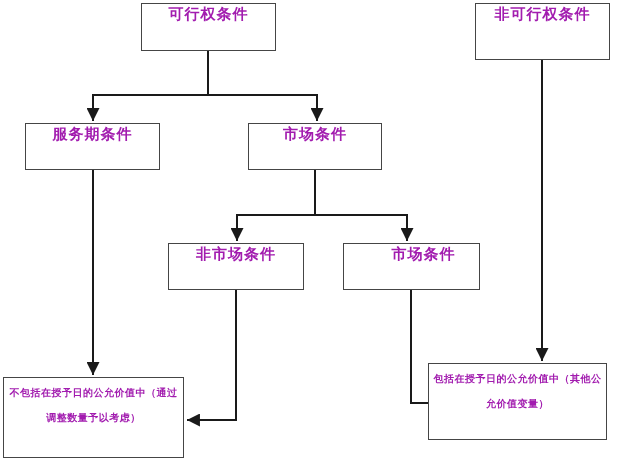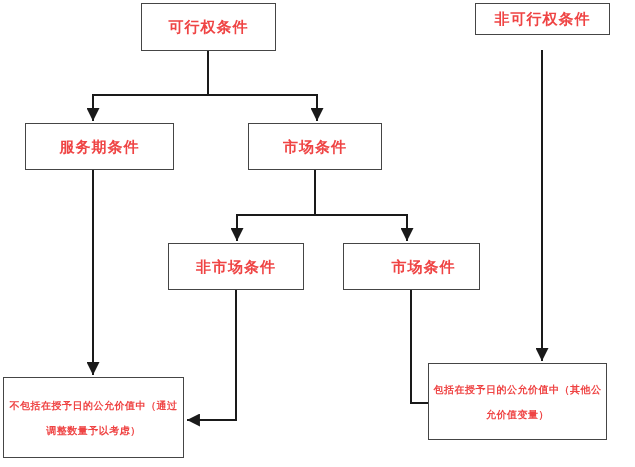--- a/index.html
+++ b/index.html
@@ -21,40 +21,40 @@
     top: 0;
     width: 635px;
     height: 467px;
   }
   .node {
     position: absolute;
     box-sizing: border-box;
     border: 1.5px solid #454545;
     background: #ffffff;
     display: flex;
-    align-items: center;
+    align-items: flex-start;
     justify-content: center;
     text-align: center;
     font-weight: bold;
-    color: #ef4444;
+    color: #a21caf;
     font-size: 15px;
     letter-spacing: 1px;
     line-height: 1.3;
   }
   .node.small { font-size: 15px; }
   .node.big {
     font-size: 10px;
     line-height: 25px;
     letter-spacing: 0.5px;
     padding: 2px 3px;
   }
   
   .n-vesting      { left: 141px; top: 3px;   width: 135px; height: 48px; }
-  .n-non-vesting  { left: 475px; top: 3px;   width: 135px; height: 32px; }
-  .n-service      { left: 25px;  top: 123px; width: 149px; height: 47px; }
+  .n-non-vesting  { left: 475px; top: 3px;   width: 135px; height: 57px; }
+  .n-service      { left: 25px;  top: 123px; width: 135px; height: 47px; }
   .n-performance  { left: 248px; top: 123px; width: 134px; height: 47px; }
   .n-non-market   { left: 168px; top: 243px; width: 136px; height: 47px; }
   .n-market       { left: 343px; top: 243px; width: 137px; height: 47px; padding-left: 24px; }
   .n-excluded     { left: 3px;   top: 377px; width: 181px; height: 81px; }
   .n-included     { left: 428px; top: 363px; width: 179px; height: 77px; }
   path.wire {
     fill: none;
     stroke: #1a1a1a;
     stroke-width: 2px;
     stroke-linecap: square;

